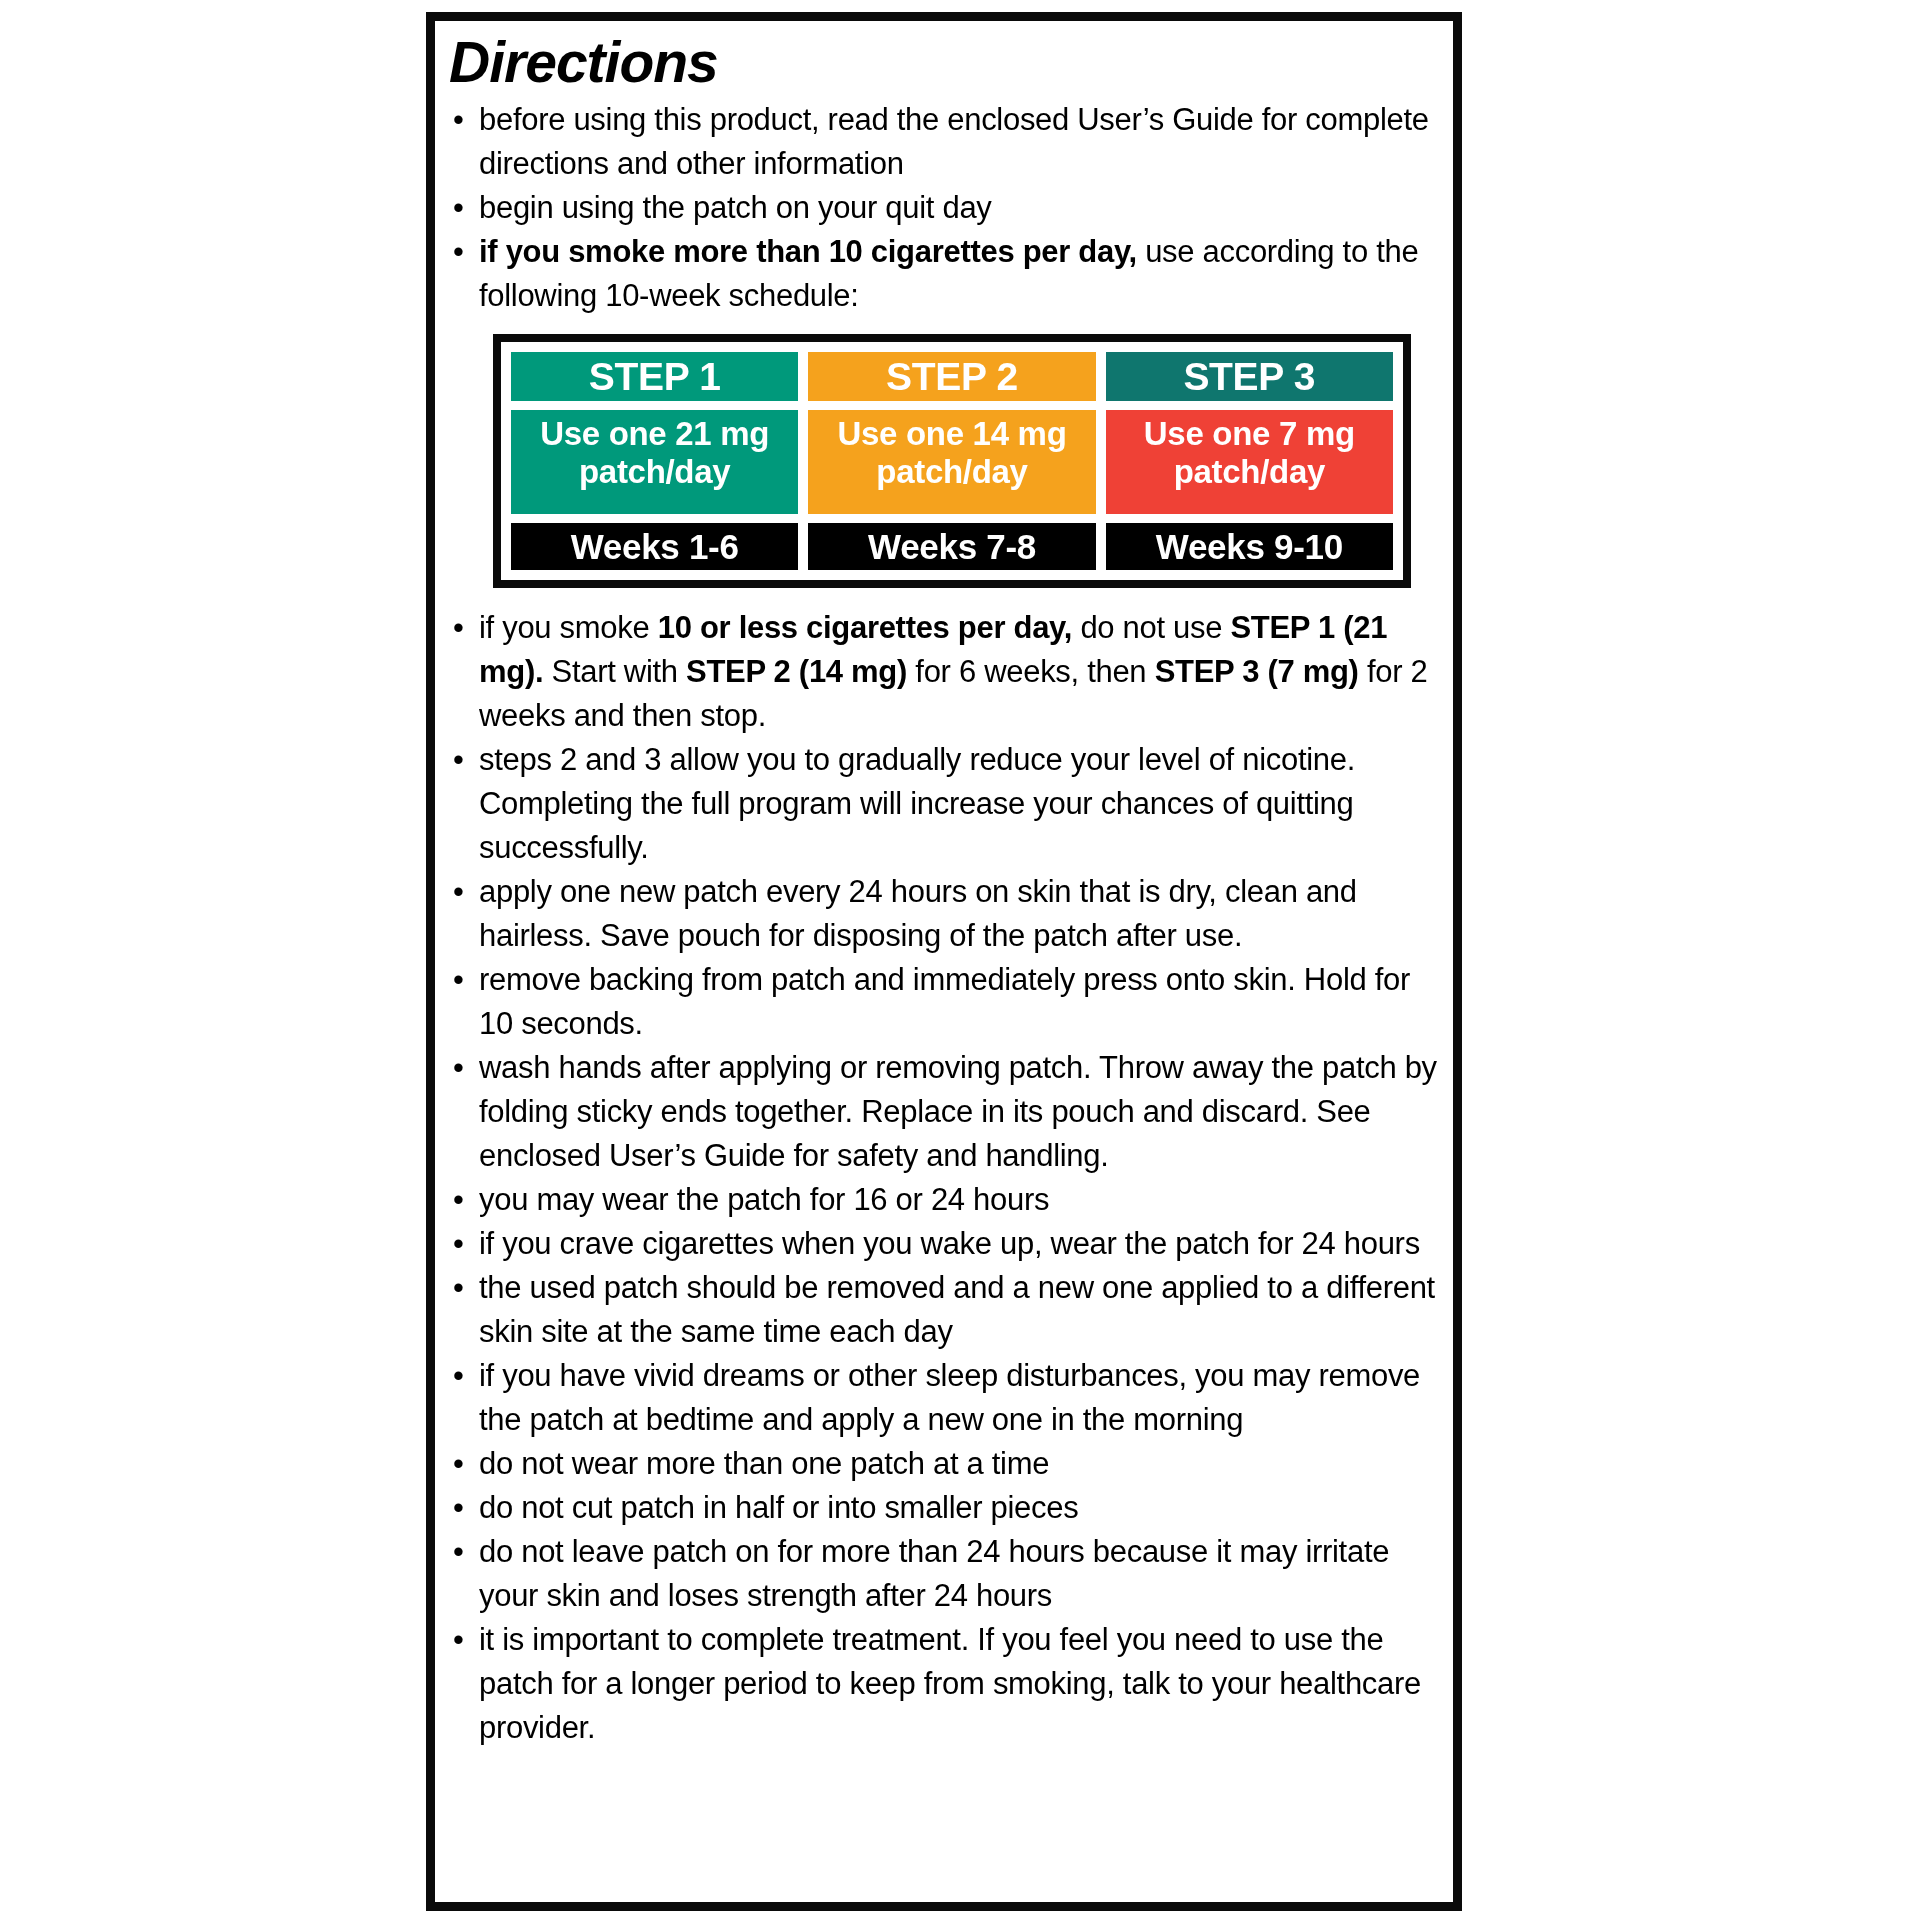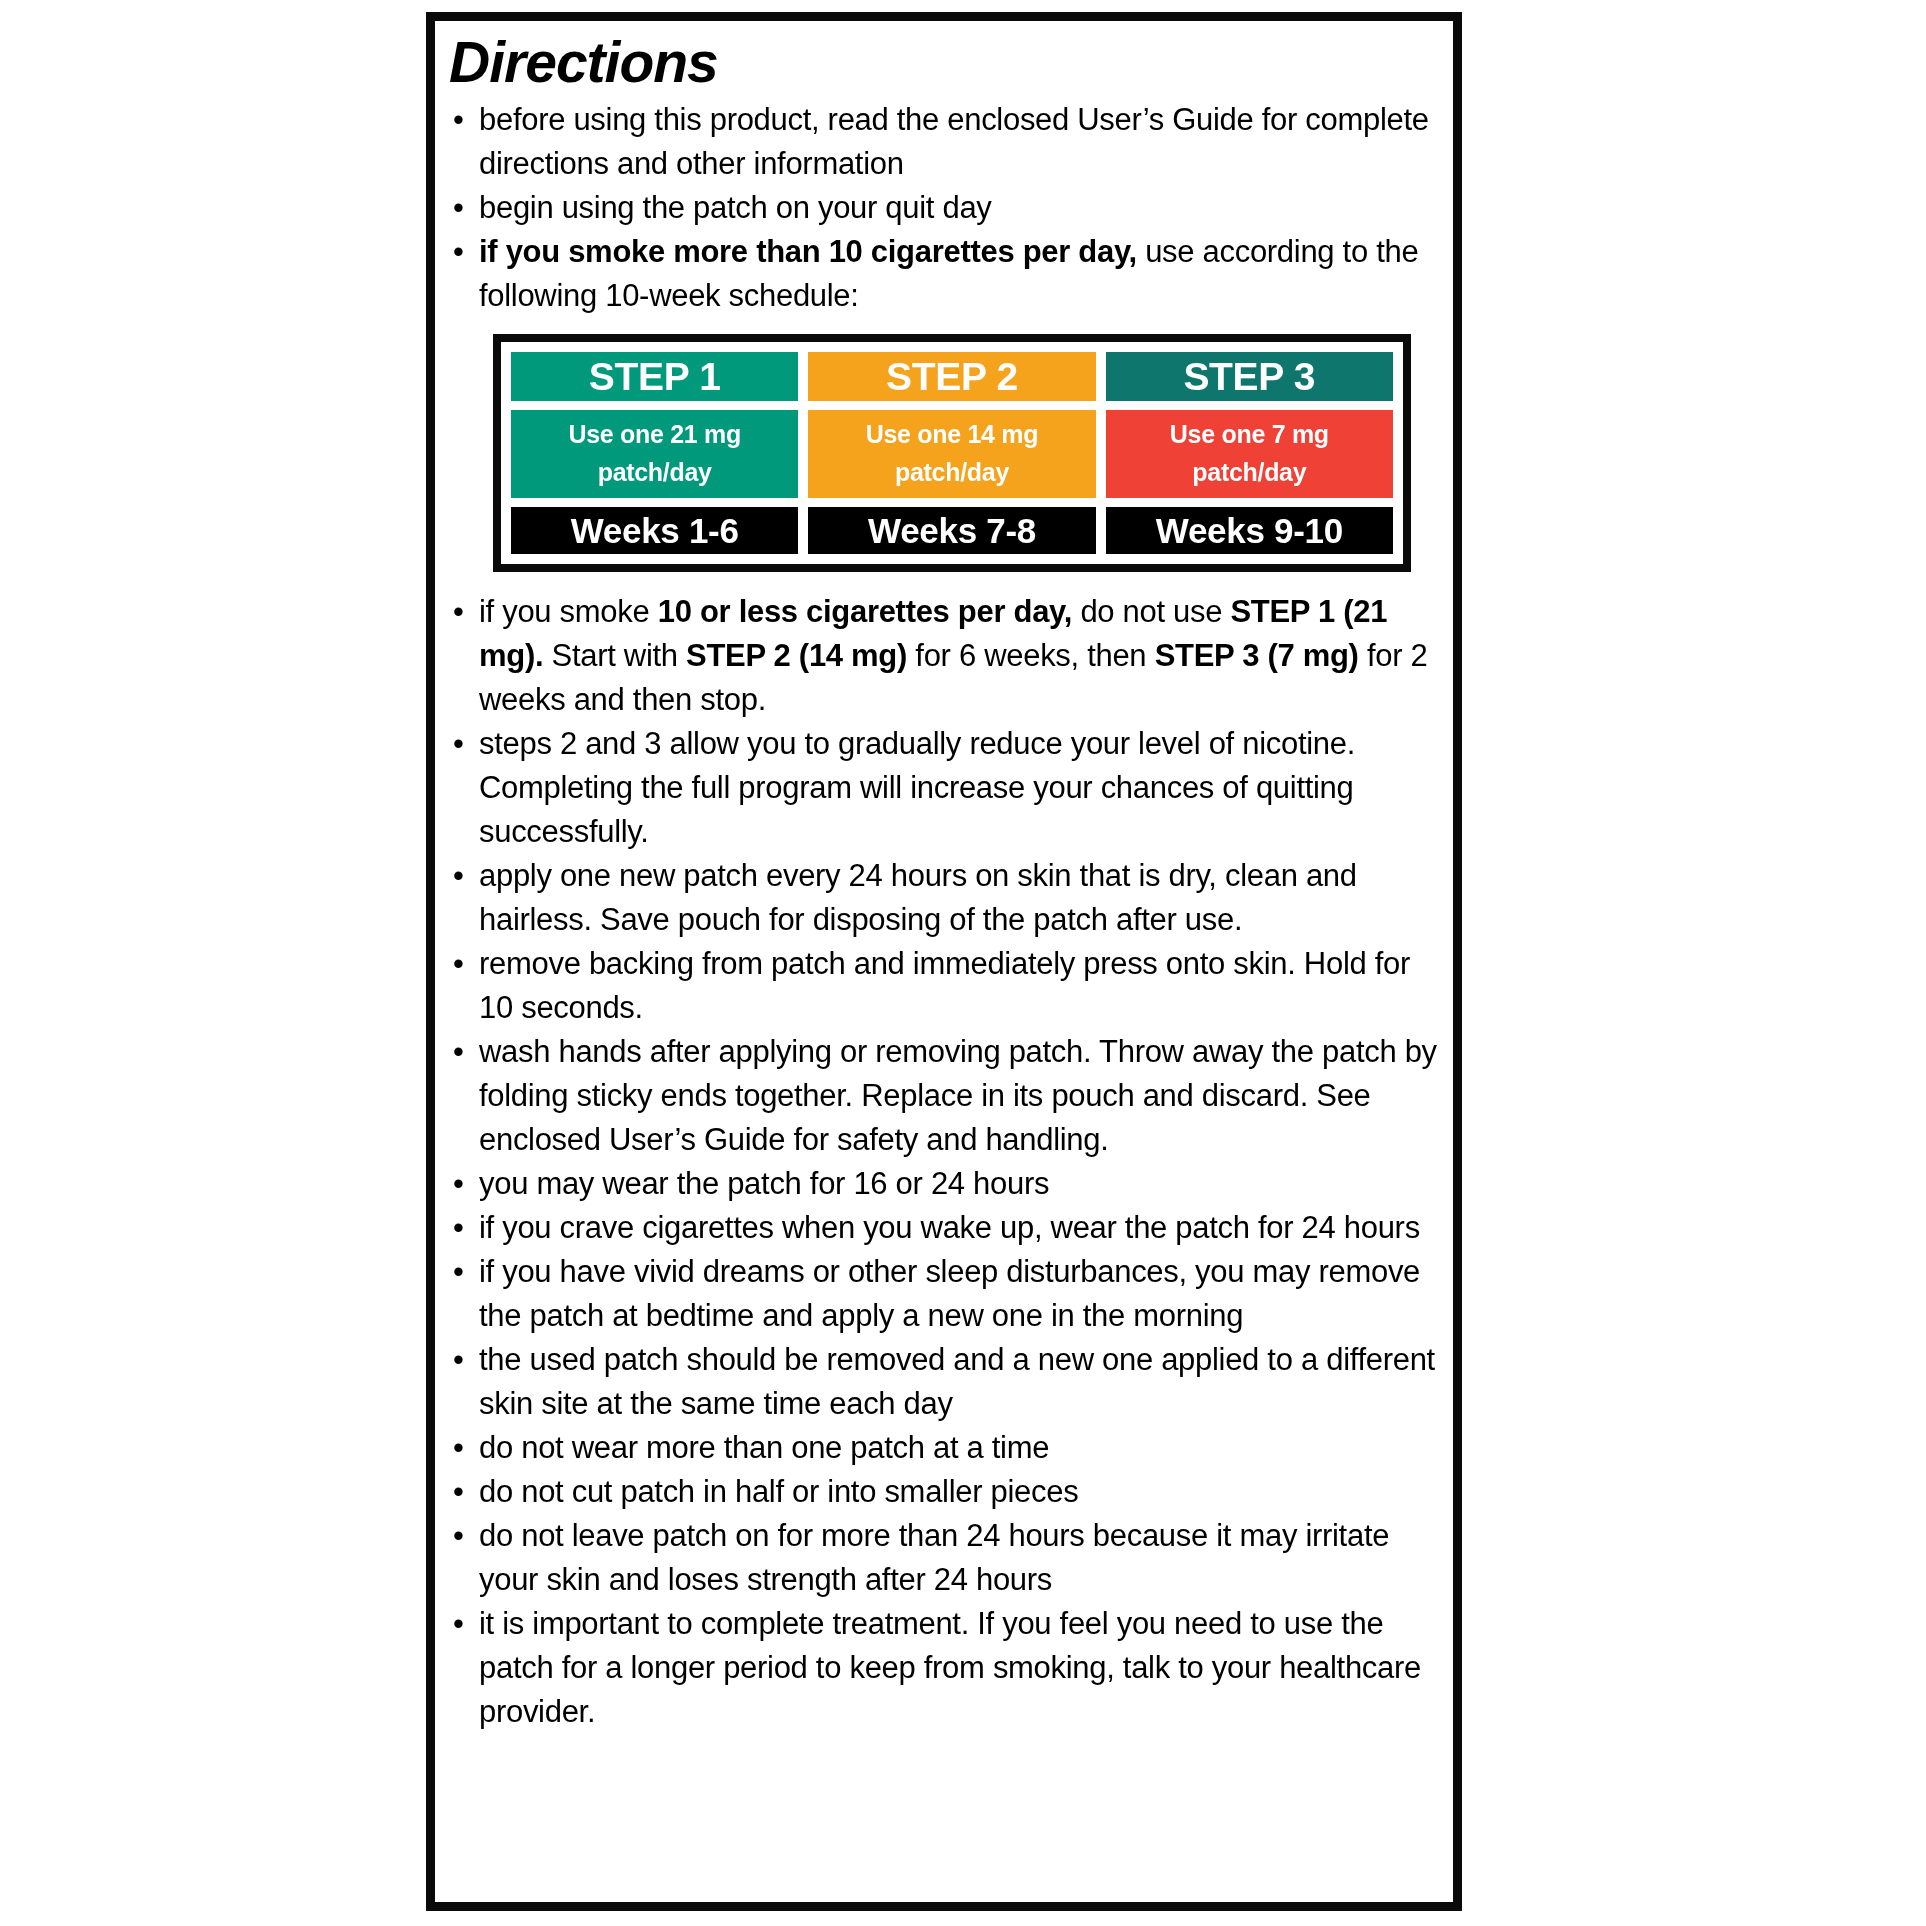--- a/index.html
+++ b/index.html
@@ -28,21 +28,21 @@
   .b{font-weight:bold;}
   .schedule{
     box-sizing:border-box;border:8px solid #0a0a0a;background:#fff;
     padding:10px;display:flex;gap:10px;margin:16px 30px 18px 46px;
   }
   .schedule .col{flex:1;display:flex;flex-direction:column;gap:9px;}
   .schedule .cell{
     color:#fff;font-weight:bold;text-align:center;letter-spacing:-0.3px;
   }
   .schedule .step{font-size:39px;line-height:49px;height:49px;}
-  .schedule .dose{font-size:25px;line-height:38px;padding:5px 0 7px;}
+  .schedule .dose{font-size:33px;line-height:38px;padding:5px 0 23px;}
   .schedule .weeks{font-size:35px;line-height:47px;height:47px;}
 </style>
 </head>
 <body>
 
 <div class="label-box">
   <div class="title">Directions</div>
 
   <ul class="bullets">
       <li><span>before using this product, read the enclosed User’s Guide for complete directions and other information</span></li>
@@ -78,21 +78,21 @@
     </div>
 
   <ul class="bullets">
       <li><span>if you smoke </span><span class="b">10 or less cigarettes per day,</span><span> do not use </span><span class="b">STEP 1 (21 mg).</span><span> Start with </span><span class="b">STEP 2 (14 mg)</span><span> for 6 weeks, then </span><span class="b">STEP 3 (7 mg)</span><span> for 2 weeks and then stop.</span></li>
       <li><span>steps 2 and 3 allow you to gradually reduce your level of nicotine. Completing the full program will increase your chances of quitting successfully.</span></li>
       <li><span>apply one new patch every 24 hours on skin that is dry, clean and hairless. Save pouch for disposing of the patch after use.</span></li>
       <li><span>remove backing from patch and immediately press onto skin. Hold for 10 seconds.</span></li>
       <li><span>wash hands after applying or removing patch. Throw away the patch by folding sticky ends together. Replace in its pouch and discard. See enclosed User’s Guide for safety and handling.</span></li>
       <li><span>you may wear the patch for 16 or 24 hours</span></li>
       <li><span>if you crave cigarettes when you wake up, wear the patch for 24 hours</span></li>
+      <li><span>the used patch should be removed and a new one applied to a different skin site at the same time each day</span></li>
       <li><span>if you have vivid dreams or other sleep disturbances, you may remove the patch at bedtime and apply a new one in the morning</span></li>
-      <li><span>the used patch should be removed and a new one applied to a different skin site at the same time each day</span></li>
       <li><span>do not wear more than one patch at a time</span></li>
       <li><span>do not cut patch in half or into smaller pieces</span></li>
       <li><span>do not leave patch on for more than 24 hours because it may irritate your skin and loses strength after 24 hours</span></li>
       <li><span>it is important to complete treatment. If you feel you need to use the patch for a longer period to keep from smoking, talk to your healthcare provider.</span></li>
     </ul>
 </div>
 
 
 </body></html>

